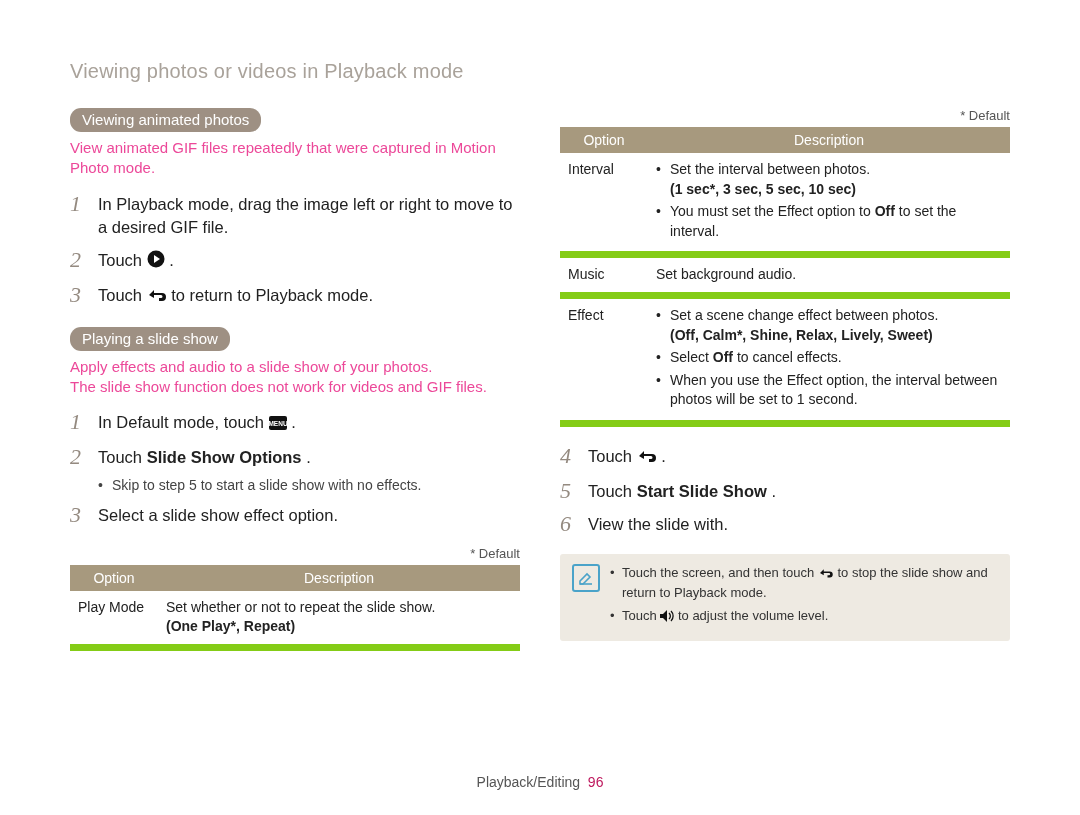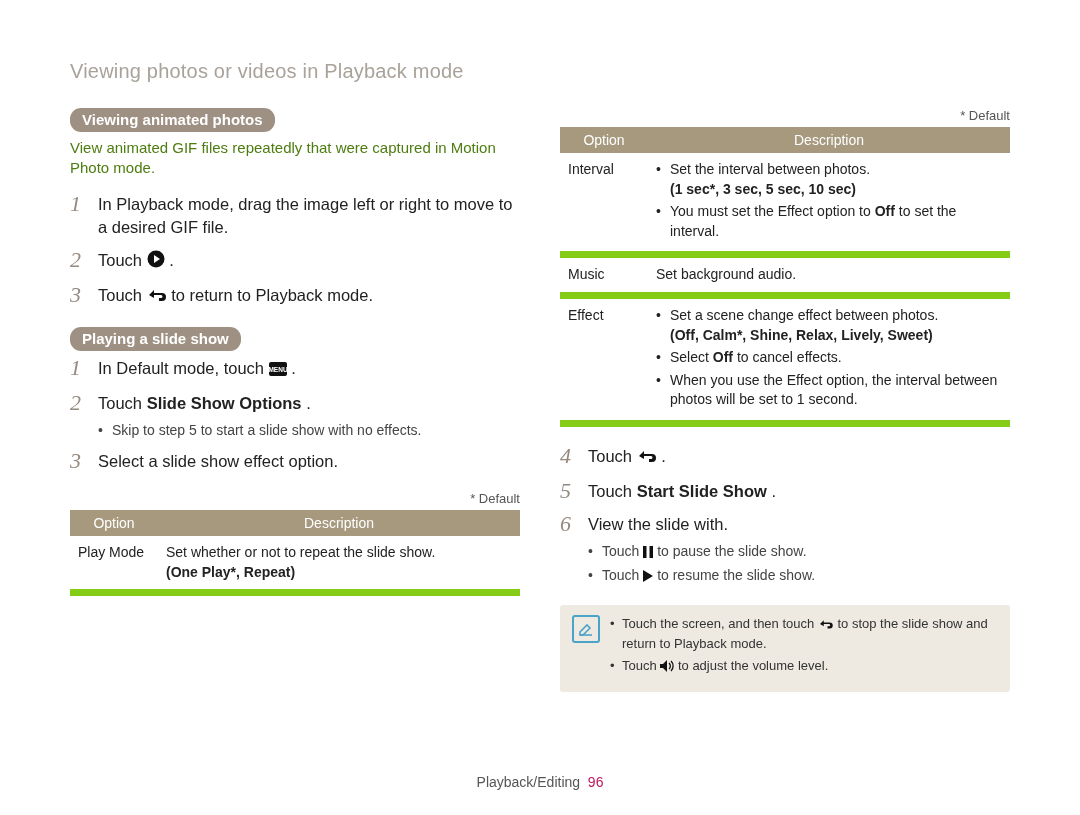--- a/index.html
+++ b/index.html
@@ -36,25 +36,25 @@
     flex: 1 1 0;
     min-width: 0;
   }
   .pill {
     display: inline-block;
     background: #9e9083;
     color: #fff;
     border-radius: 11px;
     padding: 3px 12px 4px 12px;
     font-size: 15px;
-    font-weight: 700;
+    font-weight: 400;
     margin-bottom: 6px;
   }
   .intro {
-    color: #4d7c0f;
+    color: #ec4899;
     line-height: 1.35;
     margin-bottom: 14px;
     font-size: 15px;
   }
   ol.steps {
     list-style: none;
     padding: 0;
     margin: 0 0 18px 0;
     counter-reset: stepnum;
   }
@@ -225,20 +225,24 @@
           <span class="icon">
             <svg width="20" height="16" viewBox="0 0 20 16">
                 <path d="M2 8 L7 3 L7 6 L15 6 A4 4 0 0 1 15 14 L12 14 L12 11 L14 11 A1.5 1.5 0 0 0 14 8 L7 8 L7 11 Z" fill="#111"></path>
               </svg>
           </span>
           <span> to return to Playback mode.</span>
         </li>
       </ol>
 
       <div class="pill">Playing a slide show</div>
+      <div class="intro">
+        <span>Apply effects and audio to a slide show of your photos.</span><br>
+        <span>The slide show function does not work for videos and GIF files.</span>
+      </div>
 
       <ol class="steps">
         <li>
           <span>In Default mode, touch </span>
           <span class="icon">
             <svg width="18" height="14" viewBox="0 0 18 14">
                 <rect x="0" y="0" width="18" height="14" rx="2" fill="#111"></rect>
                 <text x="9" y="10" font-size="6.5" fill="#fff" text-anchor="middle" font-family="Arial" font-weight="bold">MENU</text>
               </svg>
           </span>
@@ -335,41 +339,20 @@
           </span>
           <span>.</span>
         </li>
         <li>
           <span>Touch </span>
           <b>Start Slide Show</b>
           <span>.</span>
         </li>
         <li>
           <span>View the slide with.</span>
-          <ul class="sub">
-            <li>
-              <span>Touch </span>
-              <span class="icon">
-                <svg width="10" height="12" viewBox="0 0 10 12">
-                    <rect x="0" y="0" width="3.5" height="12" fill="#111"></rect>
-                    <rect x="6.5" y="0" width="3.5" height="12" fill="#111"></rect>
-                  </svg>
-              </span>
-              <span> to pause the slide show.</span>
-            </li>
-            <li>
-              <span>Touch </span>
-              <span class="icon">
-                <svg width="10" height="12" viewBox="0 0 10 12">
-                    <polygon points="0,0 0,12 10,6" fill="#111"></polygon>
-                  </svg>
-              </span>
-              <span> to resume the slide show.</span>
-            </li>
-          </ul>
         </li>
       </ol>
 
       <div class="notebox">
         <div class="note-icon">
           <svg width="16" height="16" viewBox="0 0 16 16">
               <path d="M2 11 L9 4 L12 7 L5 14 L2 14 Z" fill="none" stroke="#4aa3c9" stroke-width="1.6"></path>
               <line x1="2" y1="14" x2="14" y2="14" stroke="#4aa3c9" stroke-width="1.6"></line>
             </svg>
         </div>

